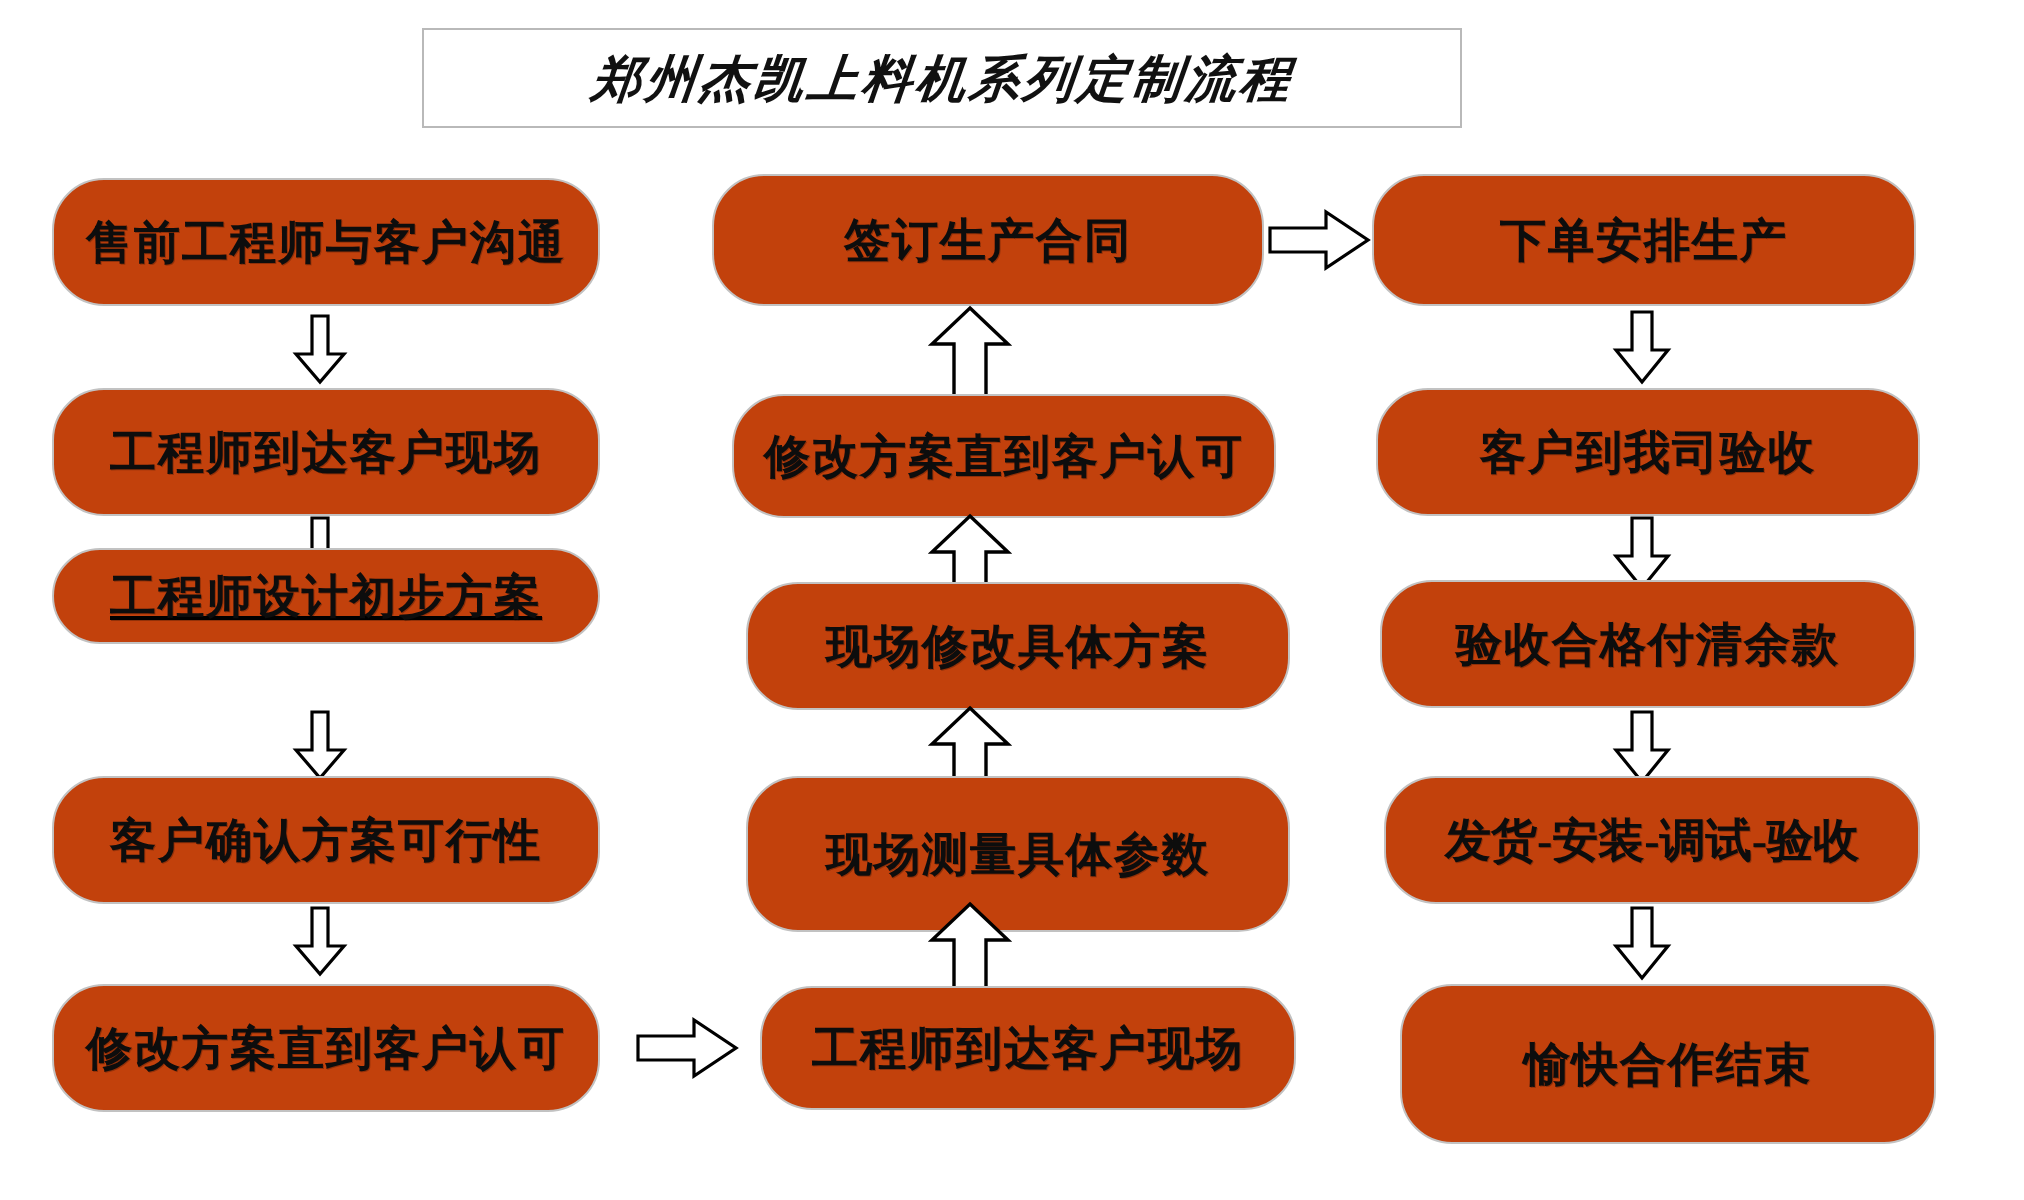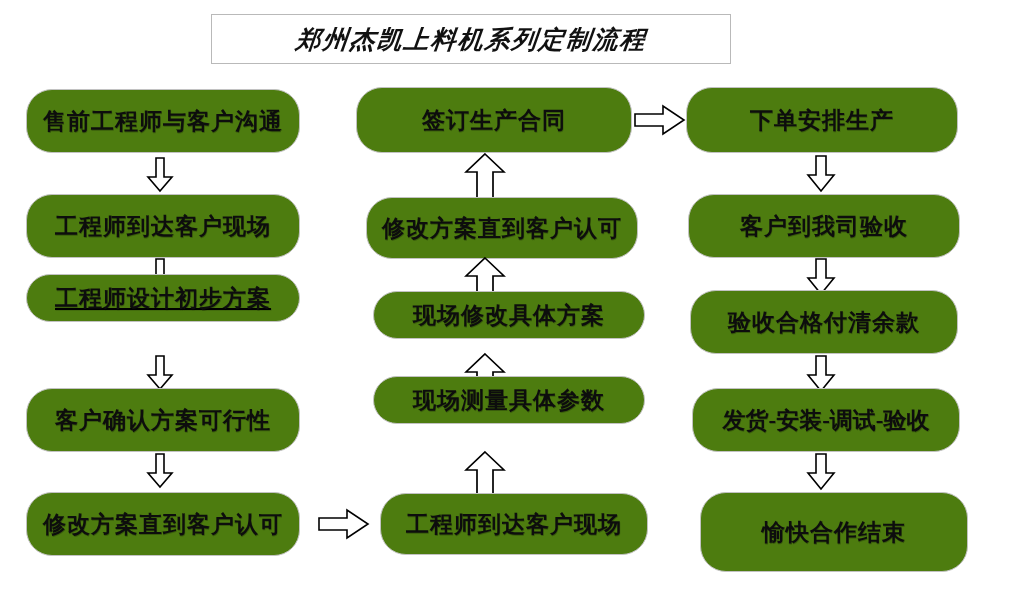--- a/index.html
+++ b/index.html
@@ -45,21 +45,21 @@
     color: #111111;
     white-space: nowrap;
     transform: skewX(-6deg);
   }
 
   
   .node {
     position: absolute;
     border: 1px solid #c2c2c2;
     border-radius: 26px;
-    background: #4d7c0f;
+    background: #c2410c;
     box-sizing: border-box;
     display: flex;
     align-items: center;
     justify-content: center;
   }
   .node-label {
     font-family: "Liberation Serif", "DejaVu Serif", serif;
     font-size: 23px;
     font-weight: bold;
     color: #0d0d0d;
@@ -147,31 +147,31 @@
   <div class="node" style="left:366px; top:197px; width:272px; height:62px;">
     <span class="node-label">修改方案直到客户认可</span>
   </div>
 
   <div class="arrow" style="left:464px; top:256px;">
     <svg width="42" height="46" viewBox="0 0 42 46">
       <polygon points="21,2 40,20 29,20 29,44 13,44 13,20 2,20" fill="#ffffff" stroke="#000000" stroke-width="1.7"></polygon>
     </svg>
   </div>
 
-  <div class="node" style="left:373px; top:291px; width:272px; height:48px;">
+  <div class="node" style="left:373px; top:291px; width:272px; height:64px;">
     <span class="node-label">现场修改具体方案</span>
   </div>
 
   <div class="arrow" style="left:464px; top:352px;">
     <svg width="42" height="46" viewBox="0 0 42 46">
       <polygon points="21,2 40,20 29,20 29,44 13,44 13,20 2,20" fill="#ffffff" stroke="#000000" stroke-width="1.7"></polygon>
     </svg>
   </div>
 
-  <div class="node" style="left:373px; top:376px; width:272px; height:48px;">
+  <div class="node" style="left:373px; top:388px; width:272px; height:78px;">
     <span class="node-label">现场测量具体参数</span>
   </div>
 
   <div class="arrow" style="left:464px; top:450px;">
     <svg width="42" height="46" viewBox="0 0 42 46">
       <polygon points="21,2 40,20 29,20 29,44 13,44 13,20 2,20" fill="#ffffff" stroke="#000000" stroke-width="1.7"></polygon>
     </svg>
   </div>
 
   <div class="node" style="left:380px; top:493px; width:268px; height:62px;justify-content:center;">

